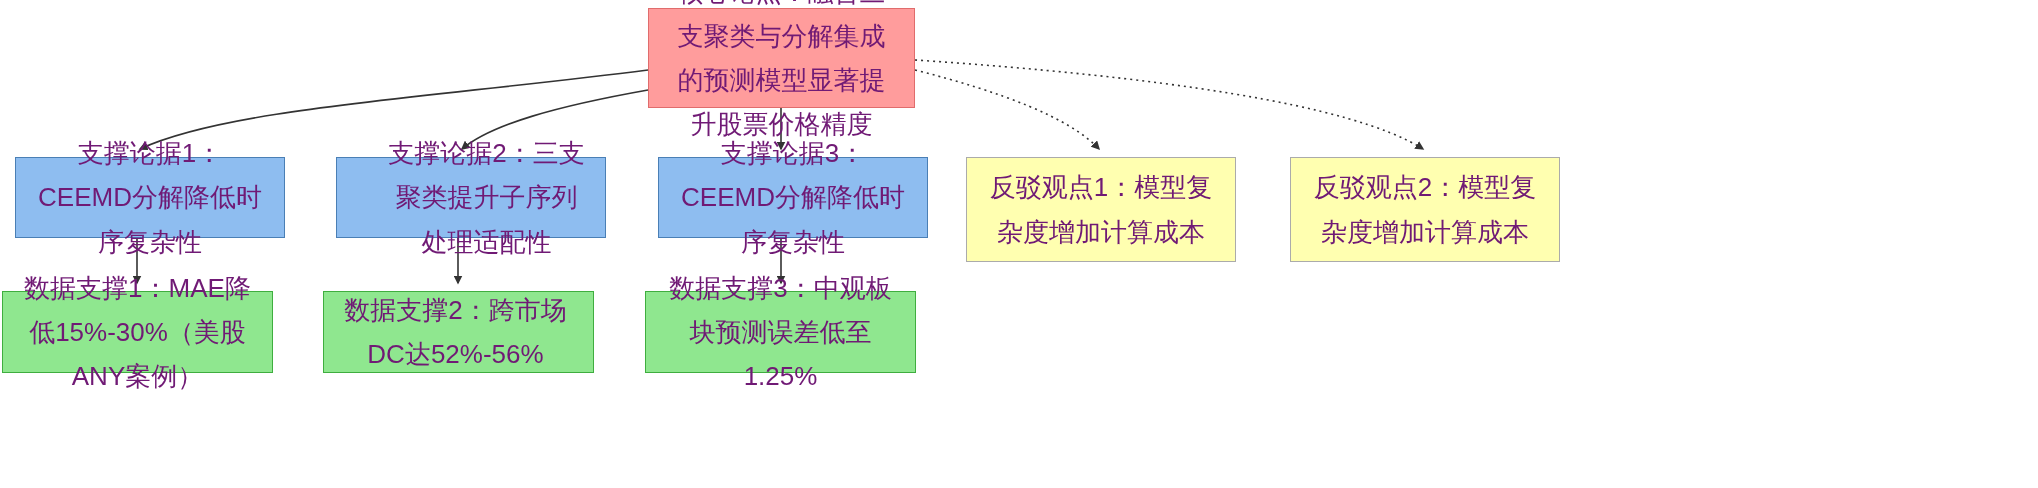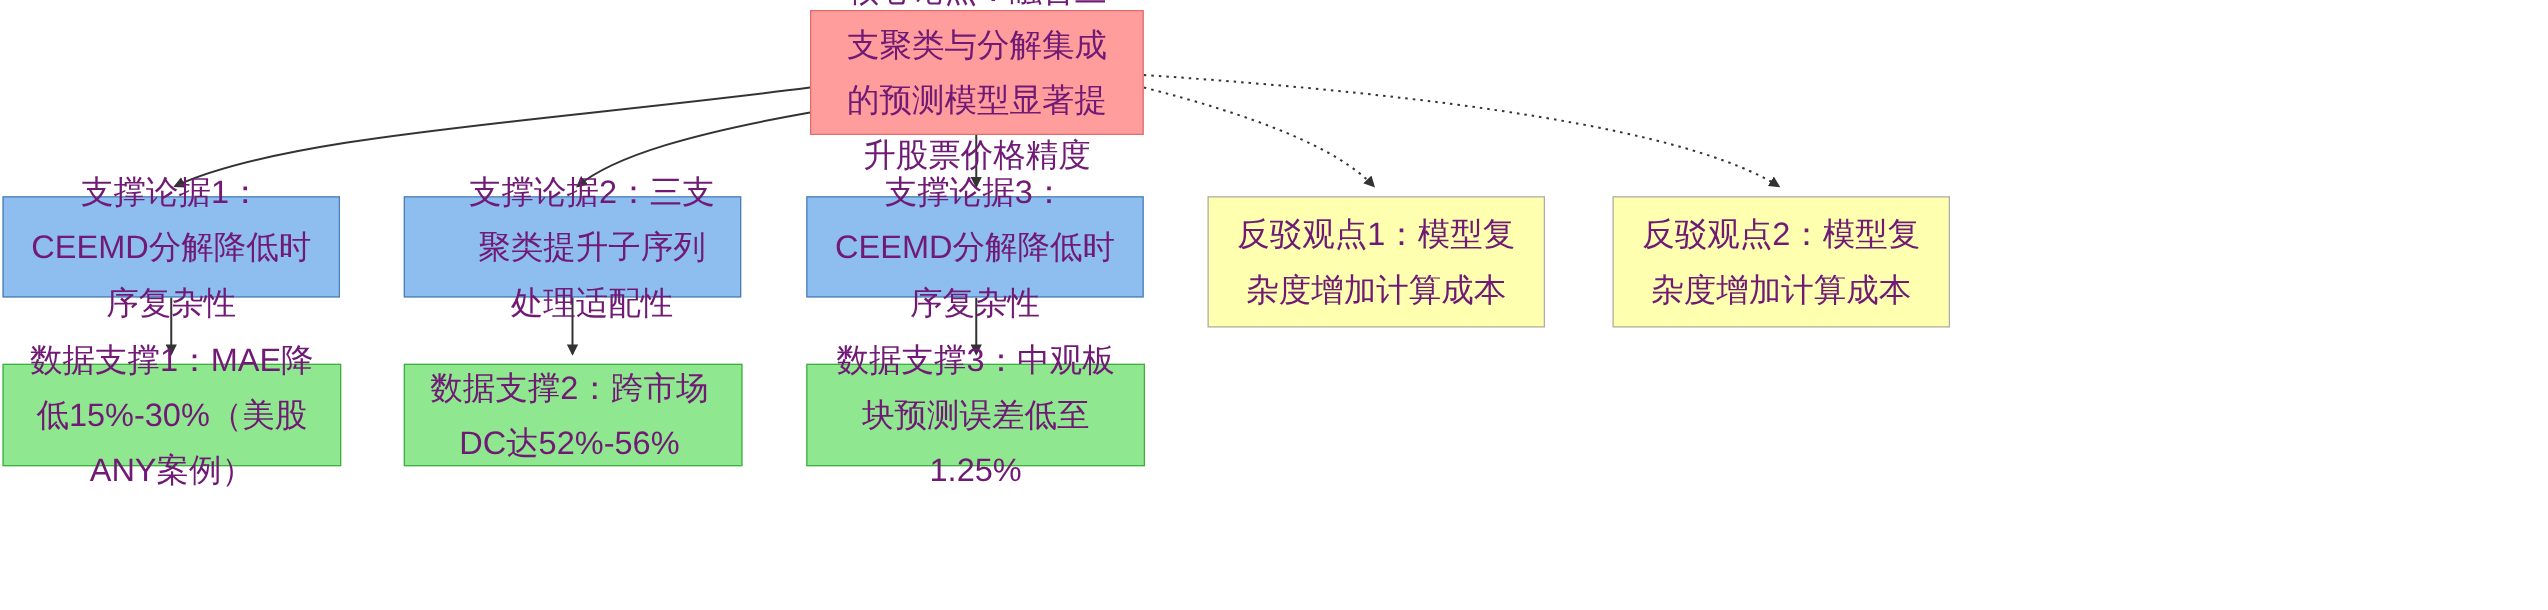--- a/index.html
+++ b/index.html
@@ -31,20 +31,21 @@
   .core {
     left: 648px; top: 8px;
     width: 267px; height: 100px;
     background: #ff9c9c;
     border-color: #e06c6c;
   }
   .support {
     top: 157px; width: 270px; height: 81px;
     background: #8ebdf0;
     border-color: #4a7fb5;
+    margin-left: 13px;
   }
   .rebuttal {
     top: 157px; width: 270px; height: 105px;
     background: #ffffb0;
     border-color: #ababab;
   }
   .datasup {
     top: 291px; width: 271px; height: 82px;
     background: #8fe78f;
     border-color: #3fae3f;

